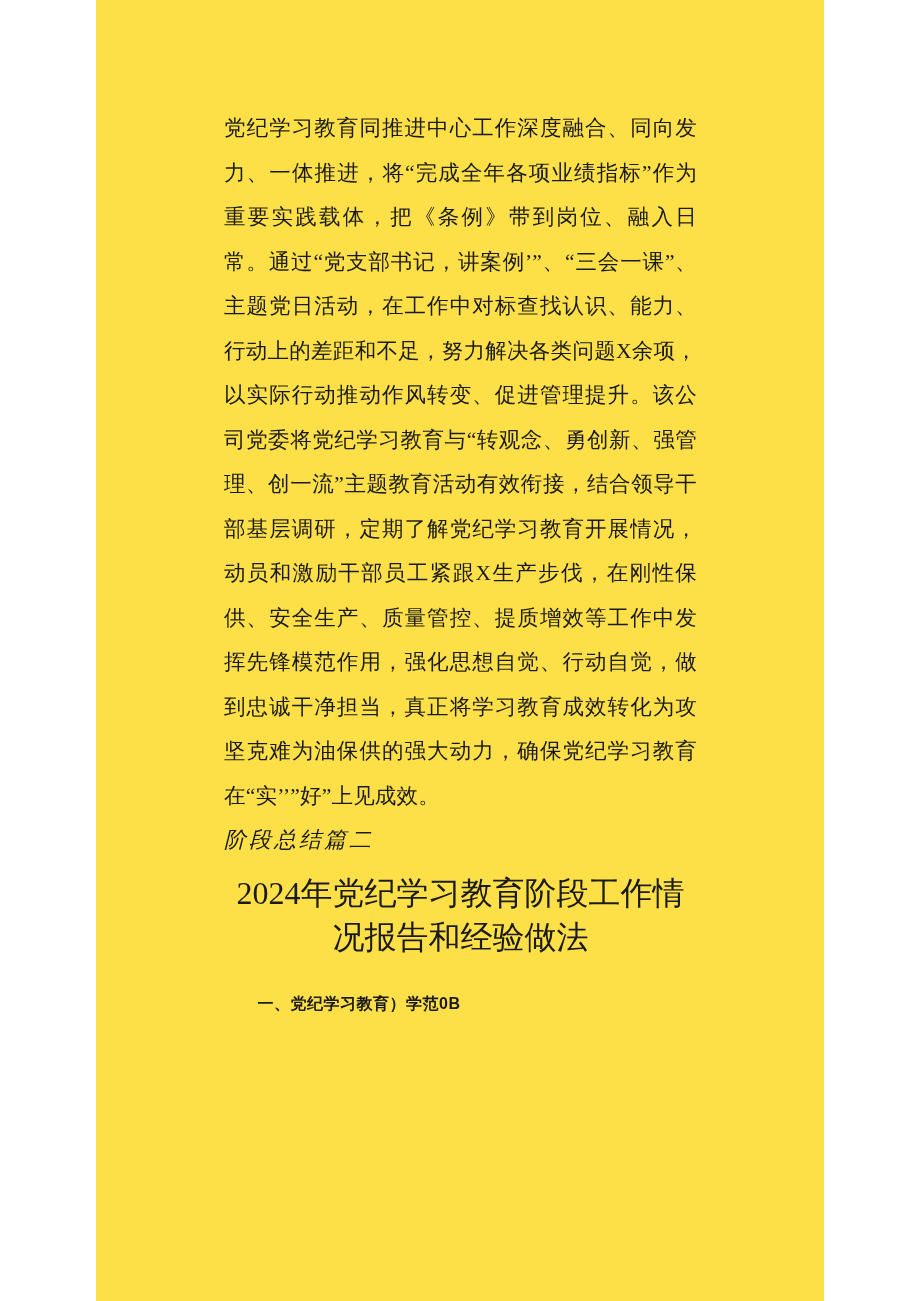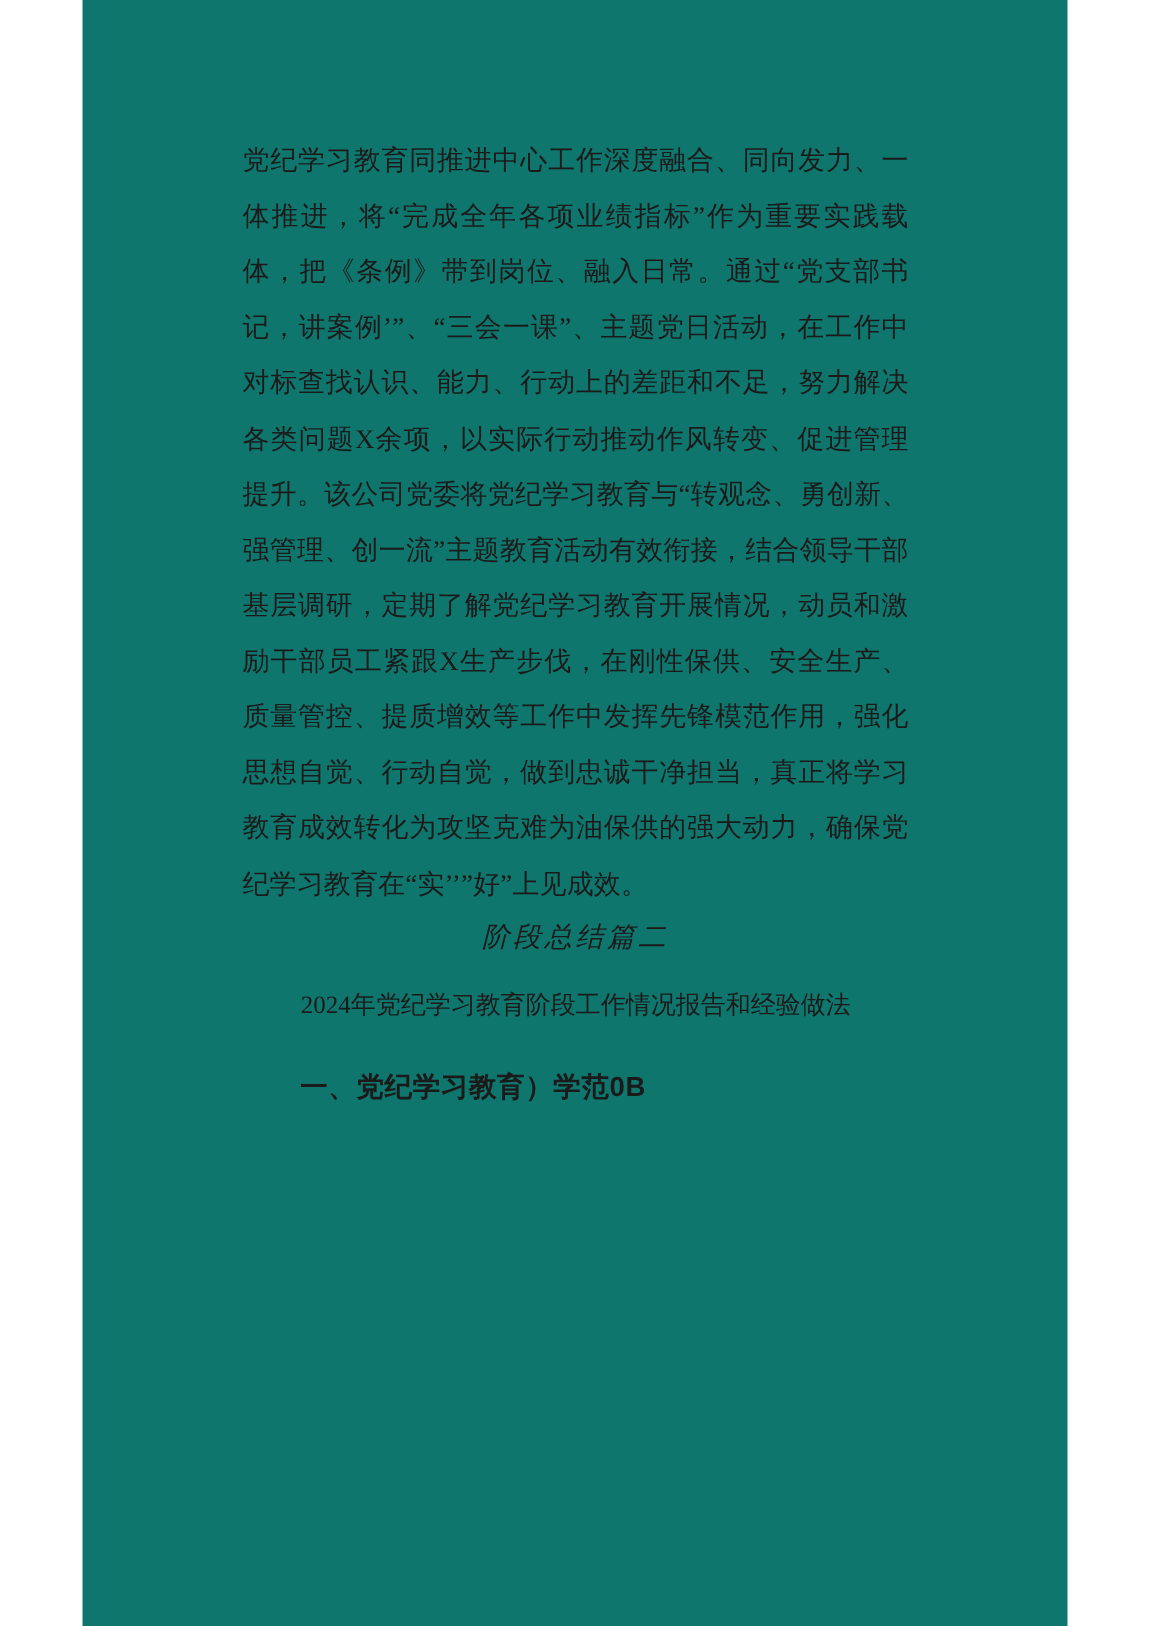--- a/index.html
+++ b/index.html
@@ -2,60 +2,60 @@
 <html><head>
 <meta charset="utf-8">
 <style>
   html, body {
     margin: 0;
     padding: 0;
     background: #ffffff;
   }
   .page {
     position: relative;
-    width: 788px;
+    width: 728px;
     height: 1301px;
     margin: 0 auto;
-    background: #0f766e;
+    background: #fde047;
     box-sizing: border-box;
     padding: 106px 127px 0 128px;
     overflow: hidden;
     font-family: "Liberation Serif", "DejaVu Serif", serif;
     color: #1a1a1a;
   }
   .body-par {
     margin: 0;
     font-size: 21.5px;
     line-height: 44.5px;
     text-align: justify;
     letter-spacing: 0.2px;
   }
   .indent {
     text-indent: 2.1em;
   }
   .stage-label {
     margin: 0;
     font-size: 22px;
     line-height: 44.5px;
-    text-align: center;
+    text-align: left;
     letter-spacing: 3px;
     font-style: italic;
     font-family: "DejaVu Serif", "Liberation Serif", serif;
   }
   .report-title {
     margin: 8px 0 13px 0;
-    font-size: 20px;
+    font-size: 32px;
     line-height: 44.5px;
     font-weight: normal;
     text-align: center;
     letter-spacing: 0;
   }
   .sec-heading {
     margin: 0;
-    font-size: 22px;
+    font-size: 16px;
     line-height: 44.5px;
     font-weight: bold;
     font-family: "Liberation Sans", "DejaVu Sans", sans-serif;
     text-indent: 2.1em;
     letter-spacing: 0.5px;
   }
   .sec-heading.h-one { margin-top: 22px; }
   .sec-heading.h-two { margin-top: 12px; }
   .sub-heading {
     margin: 7px 0 0 0;

